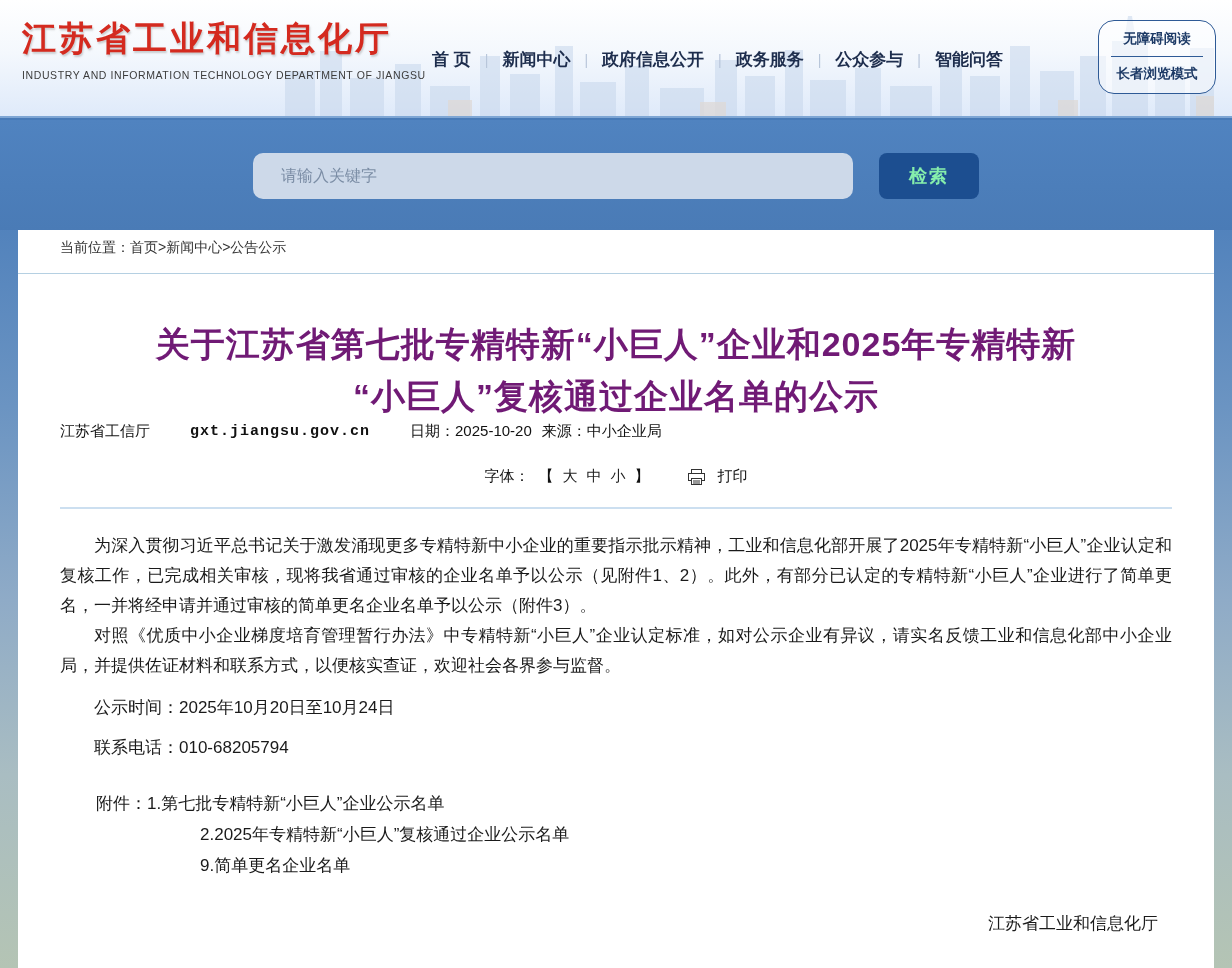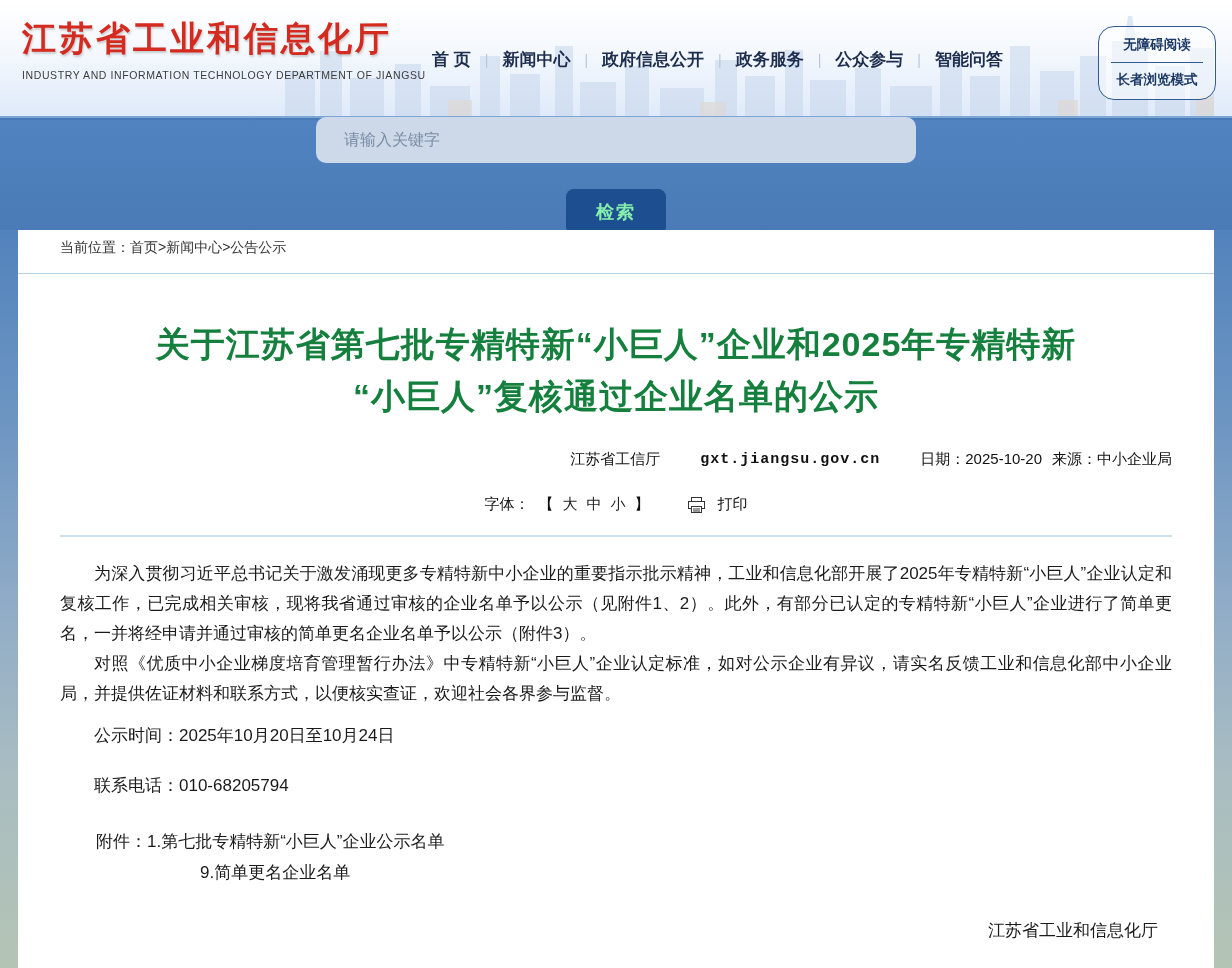--- a/index.html
+++ b/index.html
@@ -27,37 +27,37 @@
   }
   .logo-sub { margin-top:7px; color:#3c3c3c; font-size:10.5px; letter-spacing:.6px; }
   .nav {
     position:absolute; left:432px; top:48px; display:flex; align-items:center;
   }
   .nav-item {
     color:#1d2d4d; font-size:17px; font-weight:bold; white-space:nowrap; cursor:pointer;
   }
   .nav-sep { color:#b8c6da; font-size:14px; margin:0 14px; }
   .access-box {
-    position:absolute; right:16px; top:26px; width:118px;
+    position:absolute; right:16px; top:20px; width:118px;
     border:1.5px solid #2e5a96; border-radius:16px;
     background:rgba(255,255,255,.55); padding:9px 0 10px;
   }
   .access-item {
     display:block; text-align:center; color:#1d3a66; font-size:13.5px; font-weight:bold;
     cursor:pointer; white-space:nowrap;
   }
   .access-divider { height:0; border-top:1.5px solid #2e5a96; margin:8px 12px; }
 
   
   .banner {
     position:absolute; top:120px; left:0; width:1232px; height:110px;
     background:linear-gradient(180deg,#5083c0 0%,#4c7eba 60%,#4a7bb6 100%);
     display:flex; align-items:center; justify-content:center;
   }
-  .search-wrap { display:flex; align-items:center; gap:26px; margin-top:2px;flex-direction:column; }
+  .search-wrap { display:flex; align-items:center; gap:26px; margin-top:2px; }
   .search-input {
     width:600px; height:46px; border:none; outline:none; border-radius:10px;
     background:#cdd9e9; padding:0 28px; font-size:16px; color:#33465e;
     font-family:"Liberation Sans","DejaVu Sans",sans-serif;
   }
   .search-input::placeholder { color:#7b8da5; }
   .search-btn {
     width:100px; height:46px; border:none; border-radius:8px; background:#1c4e90;
     color:#86efac; font-size:18px; font-weight:bold; cursor:pointer; letter-spacing:2px;
     font-family:"Liberation Sans","DejaVu Sans",sans-serif;
@@ -68,45 +68,45 @@
     position:absolute; top:230px; left:18px; width:1196px; height:738px;
     background:#ffffff;
   }
   .breadcrumb {
     height:44px; line-height:34px; padding-left:42px;
     border-bottom:1px solid #b5d0e2; font-size:14px; color:#333;
   }
   .breadcrumb span { cursor:pointer; }
   .article { padding:0 42px; }
   .article-title {
-    margin-top:44px; text-align:center; color:#15803d;
+    margin-top:44px; text-align:center; color:#701a75;
     font-size:34px; font-weight:bold; line-height:52px; letter-spacing:1px;
   }
   .meta-row1 {
-    margin-top:28px; display:flex; justify-content:flex-end; align-items:center;
+    display:flex; justify-content:flex-start; align-items:center;
     font-size:15px; color:#111; gap:10px;
   }
   .meta-dept { margin-right:30px; }
   .meta-url {
     font-family:"Liberation Mono","DejaVu Sans Mono",monospace;
     font-size:15px; font-weight:bold; margin-right:30px; letter-spacing:1px;
   }
   .meta-row2 {
     margin-top:26px; display:flex; justify-content:center; align-items:center;
     font-size:15px; color:#111;
   }
   .font-sizes { display:flex; align-items:flex-end; gap:9px; }
   .font-size-opt { cursor:pointer; color:#222; }
   .print-group { display:flex; align-items:center; gap:13px; margin-left:38px; cursor:pointer; }
   .print-icon svg { display:block; }
   .divider { margin-top:21px; border:none; border-top:2px solid #ccdff0; }
 
   .body-text { margin-top:22px; font-size:17px; line-height:30px; color:#1a1a1a; }
   .para { text-indent:2em; text-align:justify; }
-  .info-line { text-indent:2em; margin-top:20px; line-height:30px; }
+  .info-line { text-indent:2em; margin-top:10px; line-height:30px; }
   .info-line.first { margin-top:12px; }
   .attachments { margin-top:26px; }
   .attach-line1 { padding-left:36px; line-height:30px; }
   .attach-item { cursor:pointer; }
   .attach-line { padding-left:140px; line-height:30px; margin-top:1px; }
   .signature { margin-top:28px; padding-right:14px; text-align:right; }
   .signature-inner { display:inline-block; text-align:center; font-size:17px; line-height:30px; color:#1a1a1a; }
 </style>
 </head>
 <body>
@@ -232,20 +232,23 @@
         <p class="para">为深入贯彻习近平总书记关于激发涌现更多专精特新中小企业的重要指示批示精神，工业和信息化部开展了2025年专精特新“小巨人”企业认定和复核工作，已完成相关审核，现将我省通过审核的企业名单予以公示（见附件1、2）。此外，有部分已认定的专精特新“小巨人”企业进行了简单更名，一并将经申请并通过审核的简单更名企业名单予以公示（附件3）。</p>
         <p class="para">对照《优质中小企业梯度培育管理暂行办法》中专精特新“小巨人”企业认定标准，如对公示企业有异议，请实名反馈工业和信息化部中小企业局，并提供佐证材料和联系方式，以便核实查证，欢迎社会各界参与监督。</p>
         <p class="info-line first">公示时间：2025年10月20日至10月24日</p>
         <p class="info-line">联系电话：010-68205794</p>
 
         <div class="attachments">
           <div class="attach-line1">
             <span>附件：</span><span class="attach-item">1.第七批专精特新“小巨人”企业公示名单</span>
           </div>
           <div class="attach-line">
+            <span class="attach-item">2.2025年专精特新“小巨人”复核通过企业公示名单</span>
+          </div>
+          <div class="attach-line">
             <span class="attach-item">9.简单更名企业名单</span>
           </div>
         </div>
 
         <div class="signature">
           <div class="signature-inner">
             <div>江苏省工业和信息化厅</div>
             
           </div>
         </div>

